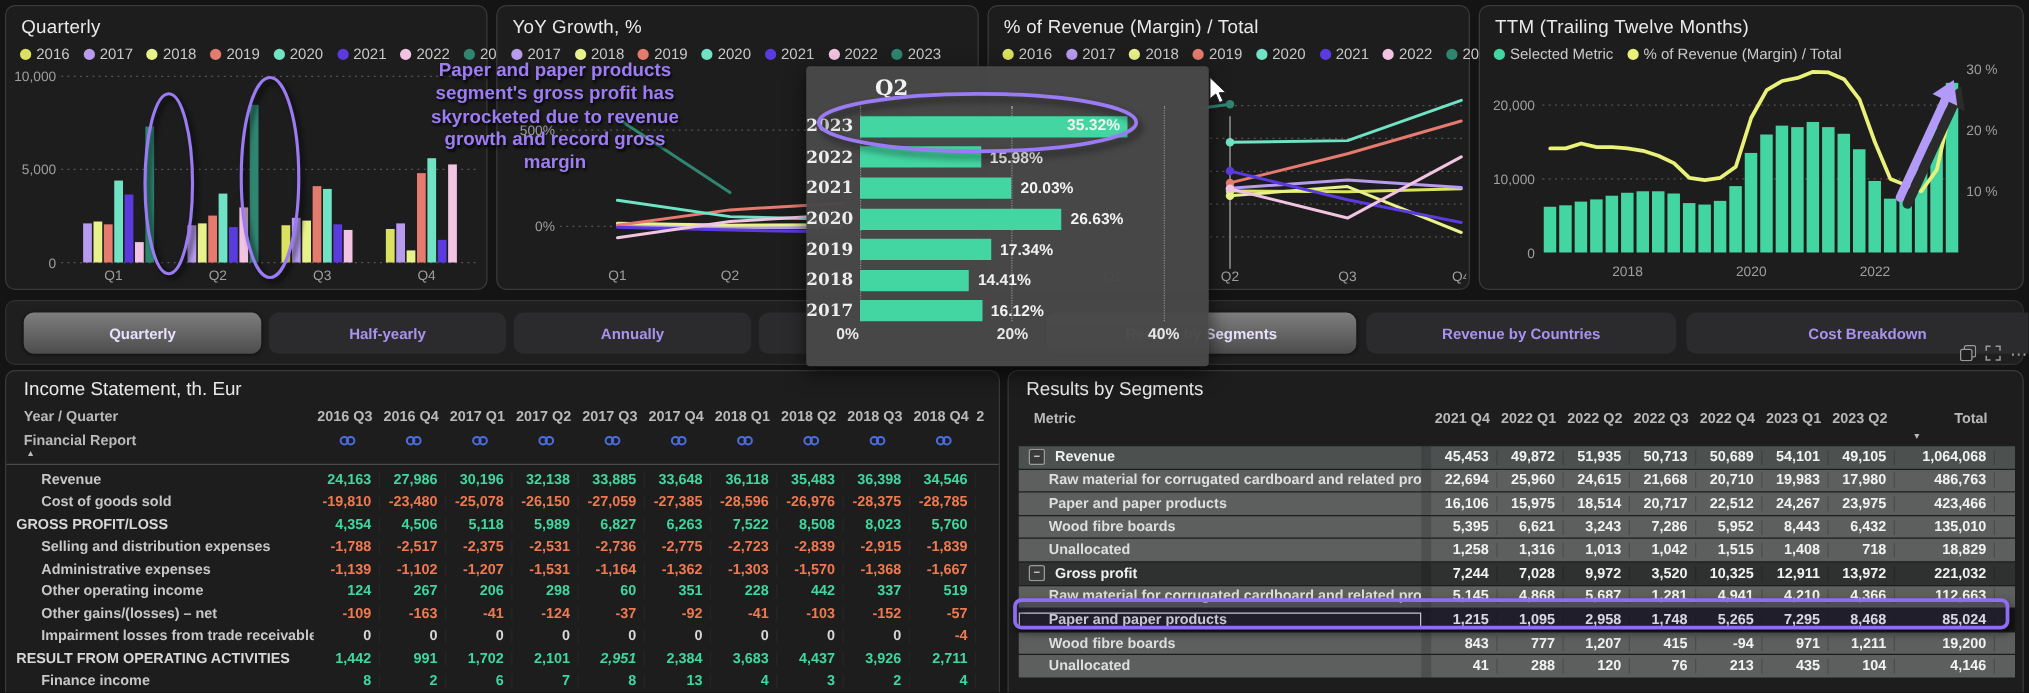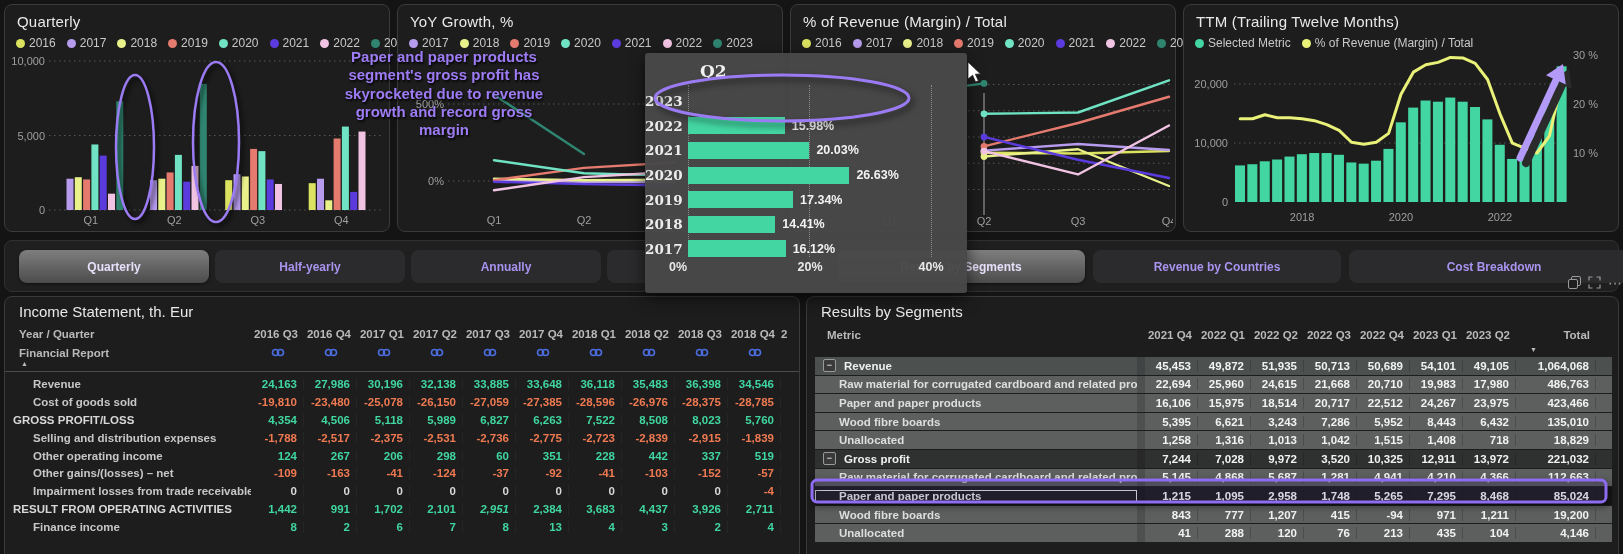--- a/index.html
+++ b/index.html
@@ -467,20 +467,34 @@
           <div class="num neg" style="border-right: 1px solid rgba(255, 255, 255, 0.04);">-2,531</div>
           <div class="num neg" style="border-right: 1px solid rgba(255, 255, 255, 0.04);">-2,736</div>
           <div class="num neg" style="border-right: 1px solid rgba(255, 255, 255, 0.04);">-2,775</div>
           <div class="num neg" style="border-right: 1px solid rgba(255, 255, 255, 0.04);">-2,723</div>
           <div class="num neg" style="border-right: 1px solid rgba(255, 255, 255, 0.04);">-2,839</div>
           <div class="num neg" style="border-right: 1px solid rgba(255, 255, 255, 0.04);">-2,915</div>
           <div class="num neg" style="border-right: 1px solid rgba(255, 255, 255, 0.04);">-1,839</div>
           <div></div>
         </div>
         <div class="grid-row" style="grid-template-columns: 246px repeat(10, 53px) 10px; height: 17.9px;">
+          <div class="rowlabel" style="padding-left: 28px; color: rgb(199, 199, 199);">Administrative expenses</div>
+          <div class="num neg" style="border-right: 1px solid rgba(255, 255, 255, 0.04);">-1,139</div>
+          <div class="num neg" style="border-right: 1px solid rgba(255, 255, 255, 0.04);">-1,102</div>
+          <div class="num neg" style="border-right: 1px solid rgba(255, 255, 255, 0.04);">-1,207</div>
+          <div class="num neg" style="border-right: 1px solid rgba(255, 255, 255, 0.04);">-1,531</div>
+          <div class="num neg" style="border-right: 1px solid rgba(255, 255, 255, 0.04);">-1,164</div>
+          <div class="num neg" style="border-right: 1px solid rgba(255, 255, 255, 0.04);">-1,362</div>
+          <div class="num neg" style="border-right: 1px solid rgba(255, 255, 255, 0.04);">-1,303</div>
+          <div class="num neg" style="border-right: 1px solid rgba(255, 255, 255, 0.04);">-1,570</div>
+          <div class="num neg" style="border-right: 1px solid rgba(255, 255, 255, 0.04);">-1,368</div>
+          <div class="num neg" style="border-right: 1px solid rgba(255, 255, 255, 0.04);">-1,667</div>
+          <div></div>
+        </div>
+        <div class="grid-row" style="grid-template-columns: 246px repeat(10, 53px) 10px; height: 17.9px;">
           <div class="rowlabel" style="padding-left: 28px; color: rgb(199, 199, 199);">Other operating income</div>
           <div class="num pos" style="border-right: 1px solid rgba(255, 255, 255, 0.04);">124</div>
           <div class="num pos" style="border-right: 1px solid rgba(255, 255, 255, 0.04);">267</div>
           <div class="num pos" style="border-right: 1px solid rgba(255, 255, 255, 0.04);">206</div>
           <div class="num pos" style="border-right: 1px solid rgba(255, 255, 255, 0.04);">298</div>
           <div class="num pos" style="border-right: 1px solid rgba(255, 255, 255, 0.04);">60</div>
           <div class="num pos" style="border-right: 1px solid rgba(255, 255, 255, 0.04);">351</div>
           <div class="num pos" style="border-right: 1px solid rgba(255, 255, 255, 0.04);">228</div>
           <div class="num pos" style="border-right: 1px solid rgba(255, 255, 255, 0.04);">442</div>
           <div class="num pos" style="border-right: 1px solid rgba(255, 255, 255, 0.04);">337</div>
@@ -721,20 +735,23 @@
 <div id="anno-text">Paper and paper products segment's gross profit has skyrocketed due to revenue growth and record gross margin</div>
 
 <div id="tooltip">
   <div class="tt-title">Q2</div>
   <div class="tt-grid" style="left:43px;"></div>
   <div class="tt-grid" style="left:164px;"></div>
   <div class="tt-grid" style="left:286px;"></div>
   <div class="tt-rows" id="tt-rows">
         <div class="tt-row">
           <span class="tt-year">2023</span>
+          <span class="tt-bar" style="width: 214.039px;">
+            <span class="tt-val inside">35.32%</span>
+          </span>
         </div>
         <div class="tt-row">
           <span class="tt-year">2022</span>
           <span class="tt-bar" style="width: 96.8388px;"></span>
           <span class="tt-val">15.98%</span>
         </div>
         <div class="tt-row">
           <span class="tt-year">2021</span>
           <span class="tt-bar" style="width: 121.382px;"></span>
           <span class="tt-val">20.03%</span>

